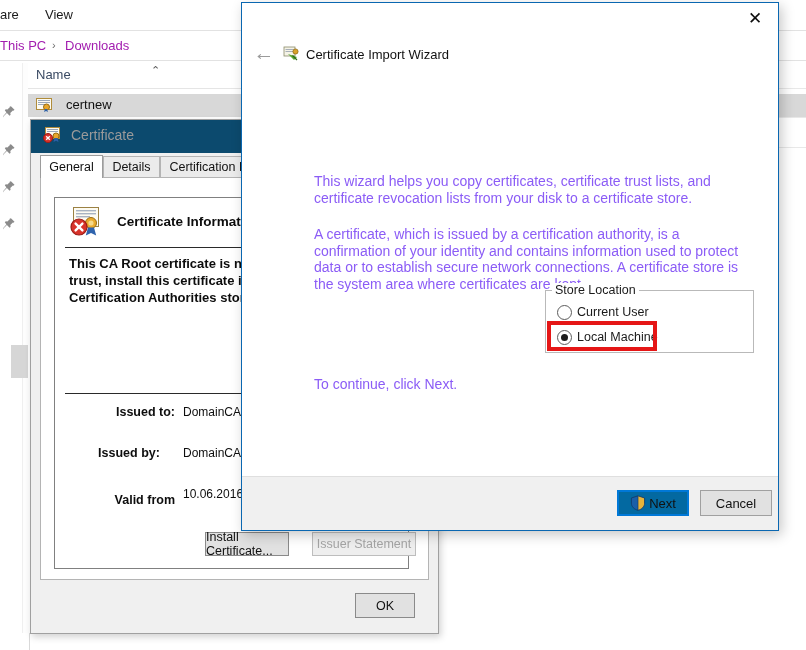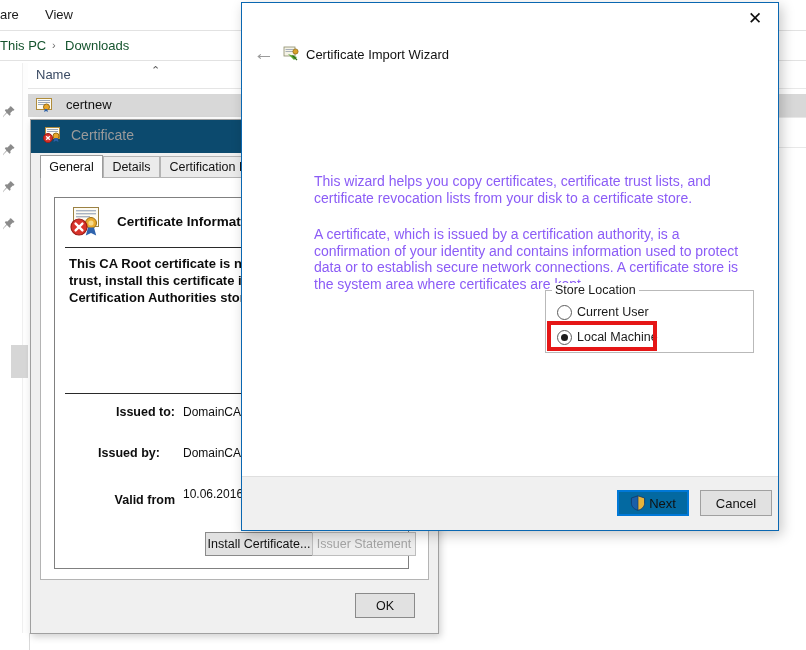--- a/index.html
+++ b/index.html
@@ -21,21 +21,21 @@
     position: absolute; top: 7px; font-size: 13px; color: #1a1a1a;
     white-space: nowrap;
   }
   .exp-sep {
     position: absolute; height: 1px; background: #e2e2e2; left: 0; width: 806px;
   }
   .exp-breadcrumb {
     position: absolute; left: 0; top: 33px; width: 806px; height: 27px;
     background: #ffffff;
   }
-  .crumb { position: absolute; top: 5px; font-size: 13px; color: #14532d; white-space: nowrap; }
+  .crumb { position: absolute; top: 5px; font-size: 13px; color: #a21caf; white-space: nowrap; }
   .crumb-arrow { position: absolute; top: 6px; font-size: 11px; color: #6b6b6b; }
 
   .exp-colheader {
     position: absolute; left: 28px; top: 63px; width: 778px; height: 25px;
     background: #ffffff; border-bottom: 1px solid #e5e5e5;
   }
   .col-name { position: absolute; left: 8px; top: 4px; font-size: 13px; color: #3a4a63; }
   .col-chevron { position: absolute; left: 123px; top: 1px; font-size: 11px; color: #5a5a5a; }
 
   .exp-row-selected {
@@ -315,21 +315,21 @@
         <div class="cert-field-value" style="left:128px; top:207px;">DomainCA</div>
 
         <div class="cert-field-label" style="left:28px; top:248px; width:92px;text-align:center;">Issued by:</div>
         <div class="cert-field-value" style="left:128px; top:248px;">DomainCA</div>
 
         <div class="cert-field-label" style="left:28px; top:295px; width:92px;">Valid from</div>
         <div class="cert-field-value" style="left:128px; top:289px; white-space:nowrap;">10.06.2016  to  10.06.2021</div>
       </div>
     </div>
 
-    <div class="cert-btn" style="left:174px; top:412px; width:108px;">Install Certificate...</div>
+    <div class="cert-btn" style="left:174px; top:412px; width:84px;">Install Certificate...</div>
     <div class="cert-btn disabled" style="left:281px; top:412px; width:104px;">Issuer Statement</div>
 
     <div class="cert-btn" style="left:324px; top:473px; width:60px; height:25px;">OK</div>
   </div>
 
   <div id="wizard">
 
     <div id="wiz-close">✕</div>
 
     <div id="wiz-back">←</div>
@@ -342,20 +342,21 @@
         <path d="M5 8 l6 6 3-3 z" fill="#5aa832"></path>
         <path d="M9.5 9.5 l4.5 4.5" stroke="#2f6b18" stroke-width="1.2"></path>
         <circle cx="12.5" cy="5.5" r="2.6" fill="#d8a22a" stroke="#8a6510" stroke-width="0.7"></circle>
       </svg>
     </span>
     <div id="wiz-header-title">Certificate Import Wizard</div>
 
     <div id="wiz-body">
       <div class="wiz-para" style="top:95px;">This wizard helps you copy certificates, certificate trust lists, and certificate revocation lists from your disk to a certificate store.</div>
       <div class="wiz-para" style="top:148px;">A certificate, which is issued by a certification authority, is a confirmation of your identity and contains information used to protect data or to establish secure network connections. A certificate store is the system area where certificates are kept.</div>
+      <div class="wiz-para" style="top:298px;">To continue, click Next.</div>
     </div>
 
     <div id="store-group"></div>
     <div id="store-group-legend">Store Location</div>
 
     <div class="radio-row" style="top:299px;">
       <span class="radio-circle"></span>
       <span class="radio-label">Current User</span>
     </div>
 

